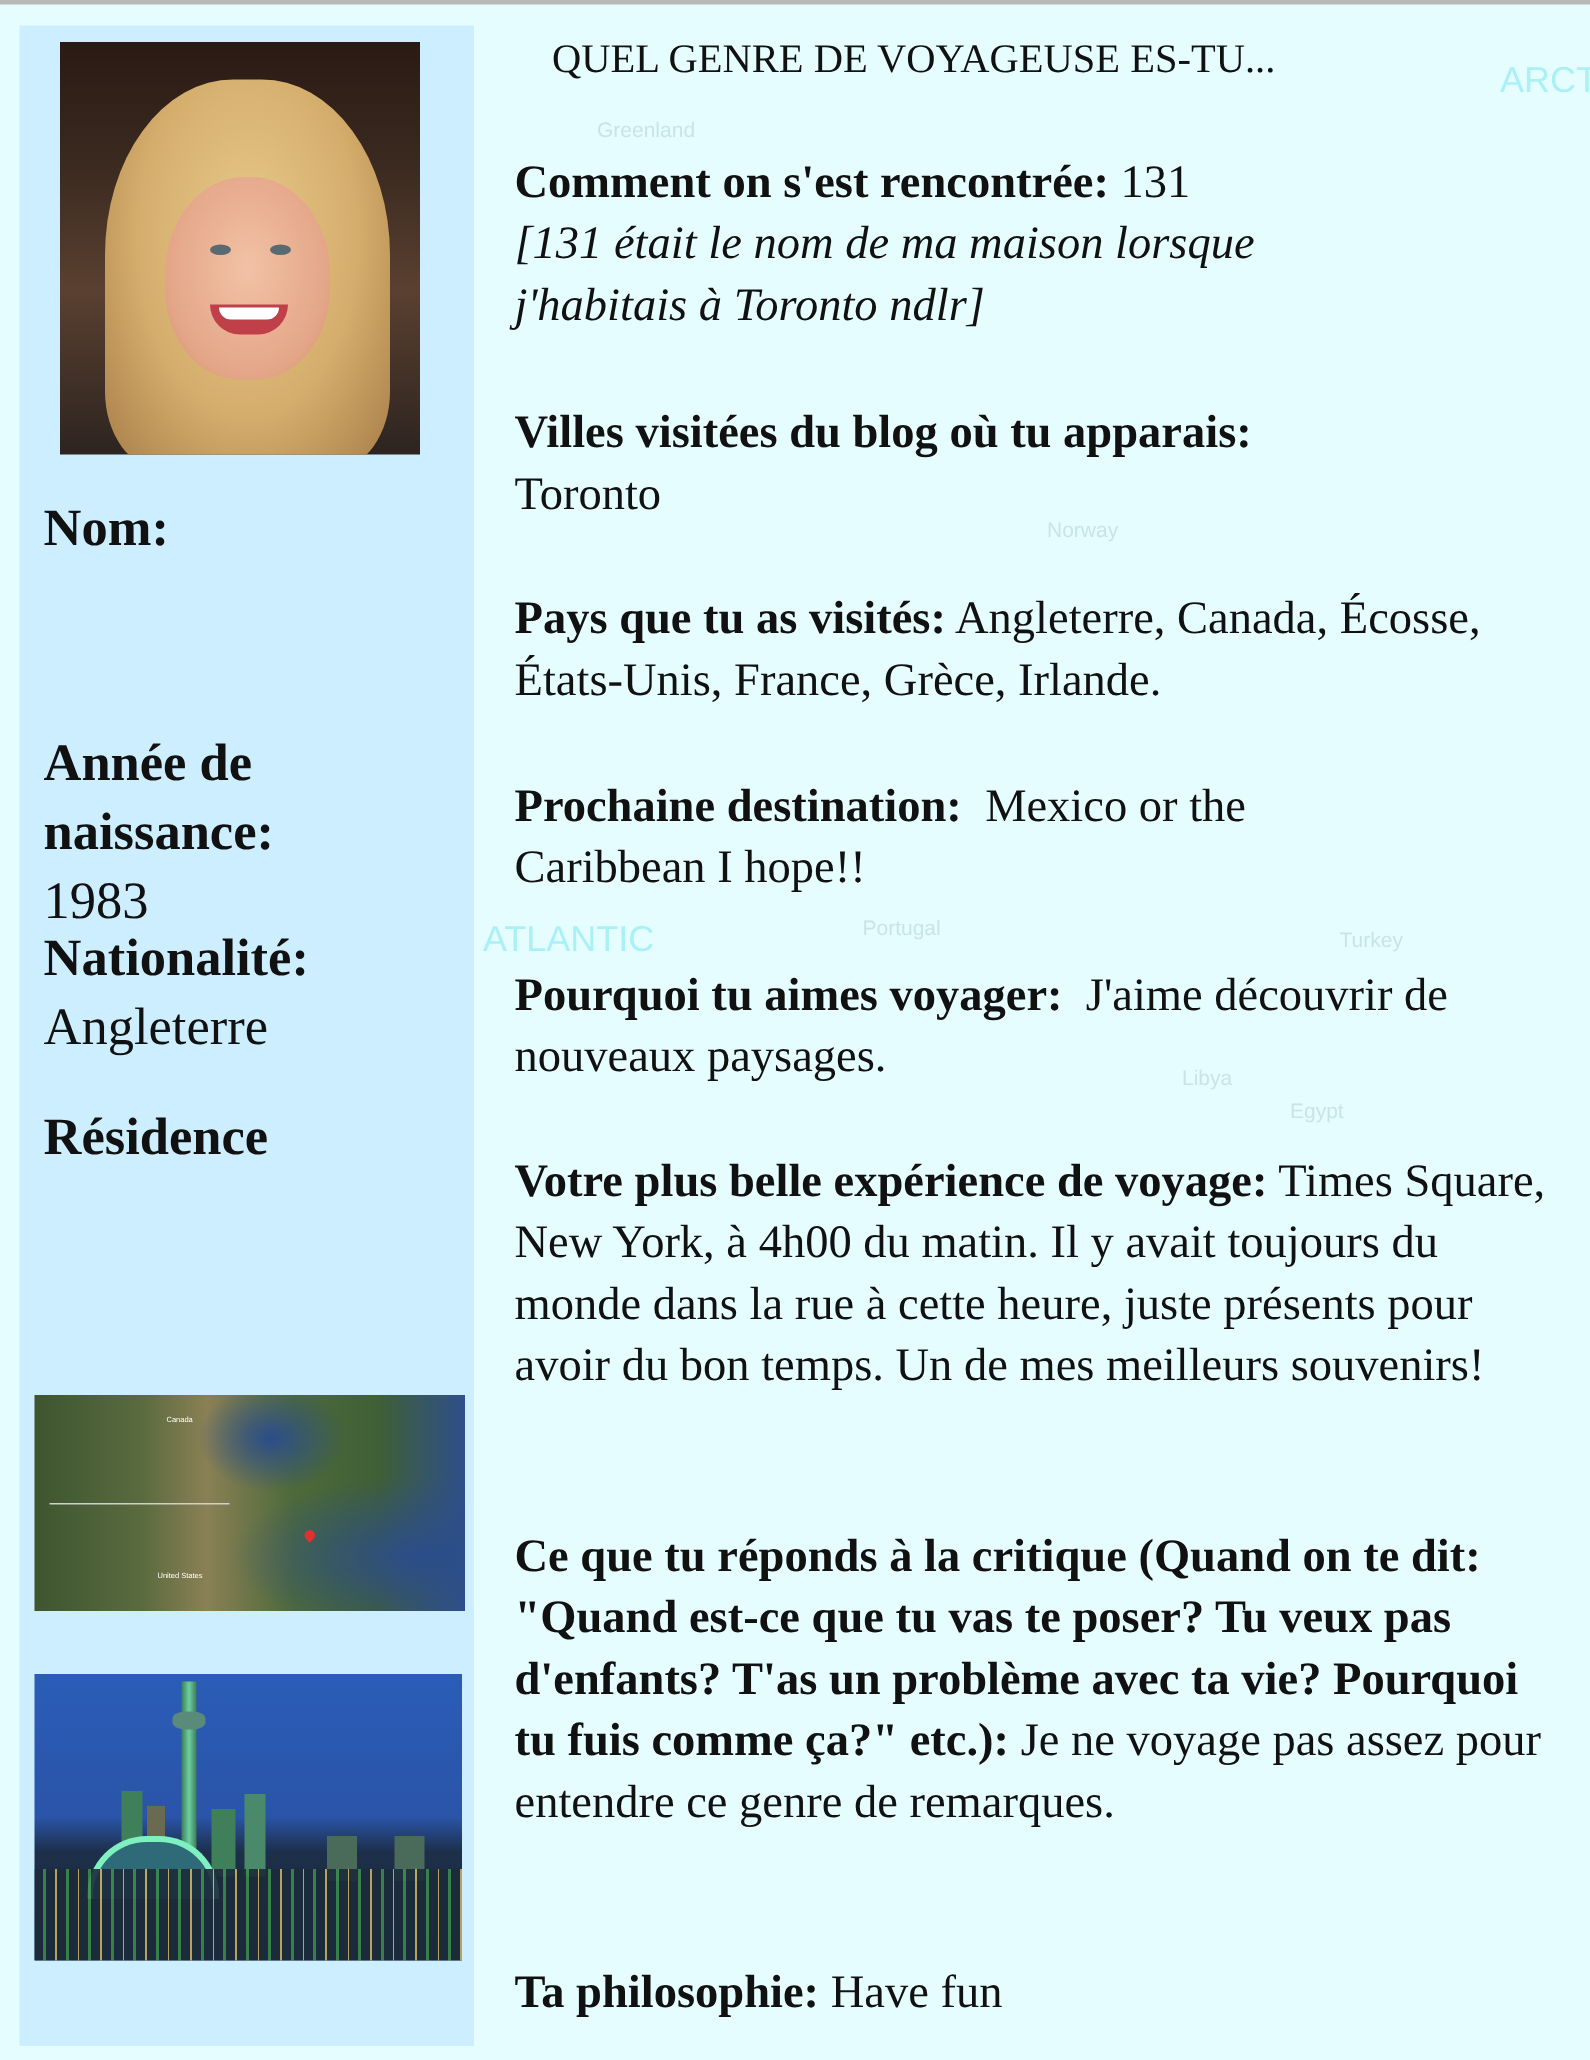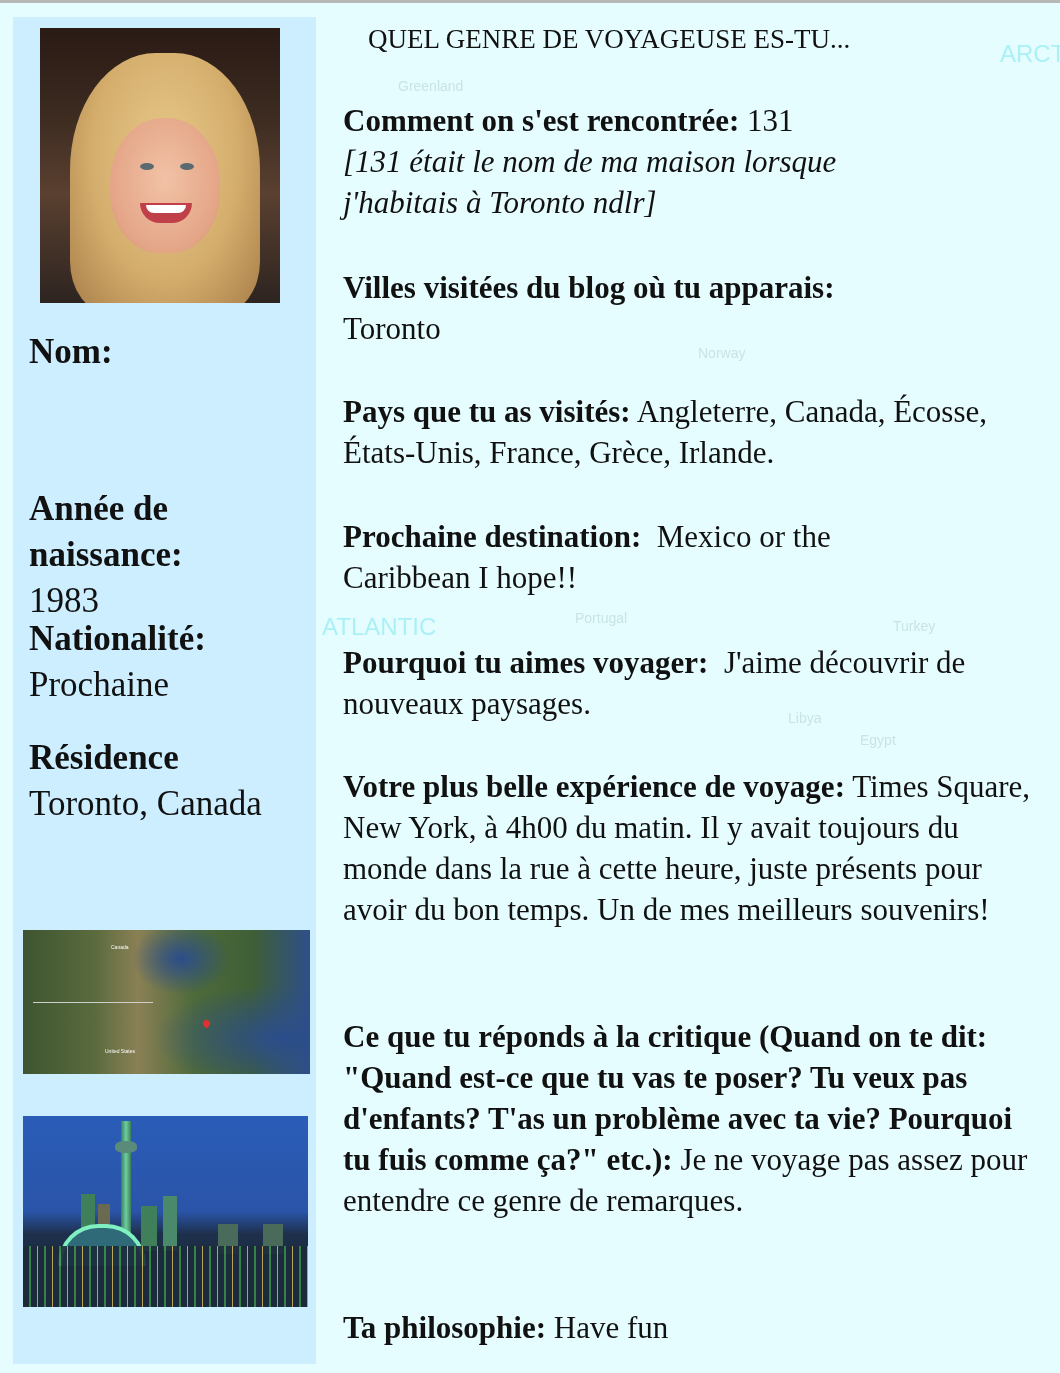--- a/index.html
+++ b/index.html
@@ -88,26 +88,25 @@
   </div>
 
   <div class="info" style="top:429px;margin-top:40px;">
     <div class="lbl">Année de</div>
     <div class="lbl">naissance:</div>
     <div>1983</div>
   </div>
 
   <div class="info" style="top:599px;">
     <div class="lbl">Nationalité:</div>
-    <div>Prochaine</div>
+    <div>Angleterre</div>
   </div>
 
   <div class="info" style="top:718px;">
     <div class="lbl">Résidence</div>
-    <div>Toronto, Canada</div>
   </div>
 
   <div class="mapimg">
     <div class="border"></div>
     <span class="lbl1" style="left:88px;top:14px;">Canada</span>
     <span class="lbl2" style="left:82px;top:118px;">United States</span>
     <div class="pin"></div>
   </div>
 
   <div class="cityimg">

